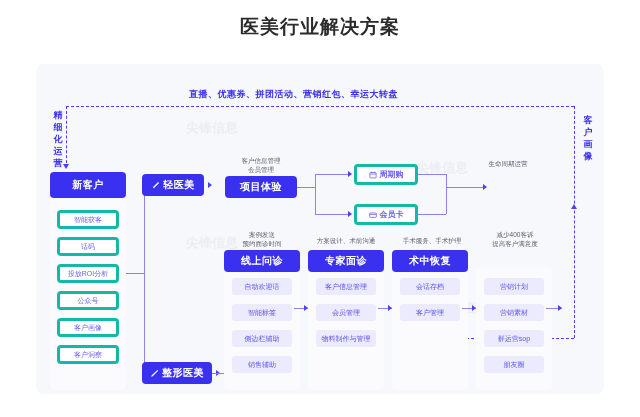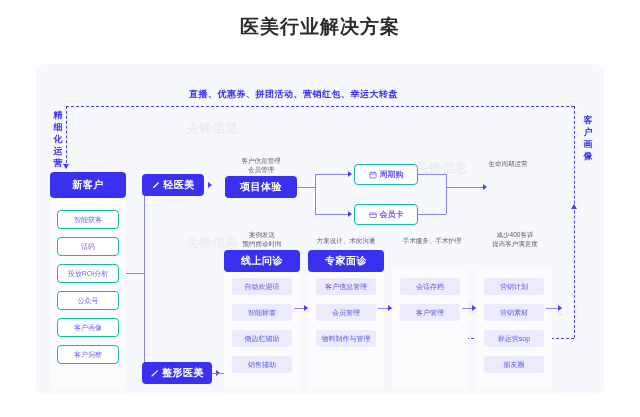--- a/index.html
+++ b/index.html
@@ -27,21 +27,21 @@
 
   
   .node{position:absolute;box-sizing:border-box;display:flex;
         align-items:center;justify-content:center;white-space:nowrap;}
 
   .solid{
     background:#3a31f0;color:#fff;border-radius:4px;
     font-size:10px;font-weight:bold;letter-spacing:.5px;
   }
   .outline{
-    background:#ffffff;border:1px solid #14b8a6;color:#6a62ee;
+    background:#ffffff;border:3px solid #14b8a6;color:#6a62ee;
     border-radius:4px;font-size:7px;align-items:center;
   }
   .chip{
     background:#eceafd;color:#5c55e8;border-radius:3px;font-size:7px;
   }
 
   .cap{
     position:absolute;color:#5b5b6b;font-size:6.5px;line-height:9px;
     text-align:center;white-space:pre-line;
   }
@@ -220,20 +220,23 @@
       </div>
     <div class="node chip" style="left:280px;top:240px;width:60px;height:17px;">
       <span>会员管理</span>
       </div>
     <div class="node chip" style="left:280px;top:266px;width:60px;height:17px;">
       <span>物料制作与管理</span>
       </div>
 
     <div class="panel" style="left:356px;top:204px;width:76px;height:122px;"></div>
     <div class="cap" style="left:350px;top:172px;width:92px;">手术服务、手术护理</div>
+    <div class="node solid" style="left:356px;top:186px;width:76px;height:22px;">
+      <span>术中恢复</span>
+      </div>
     <div class="node chip" style="left:364px;top:214px;width:60px;height:17px;">
       <span>会话存档</span>
       </div>
     <div class="node chip" style="left:364px;top:240px;width:60px;height:17px;">
       <span>客户管理</span>
       </div>
 
     <div class="panel" style="left:440px;top:204px;width:76px;height:122px;"></div>
     <div class="cap" style="left:436px;top:166px;width:86px;">减少400客诉
 提高客户满意度</div>

